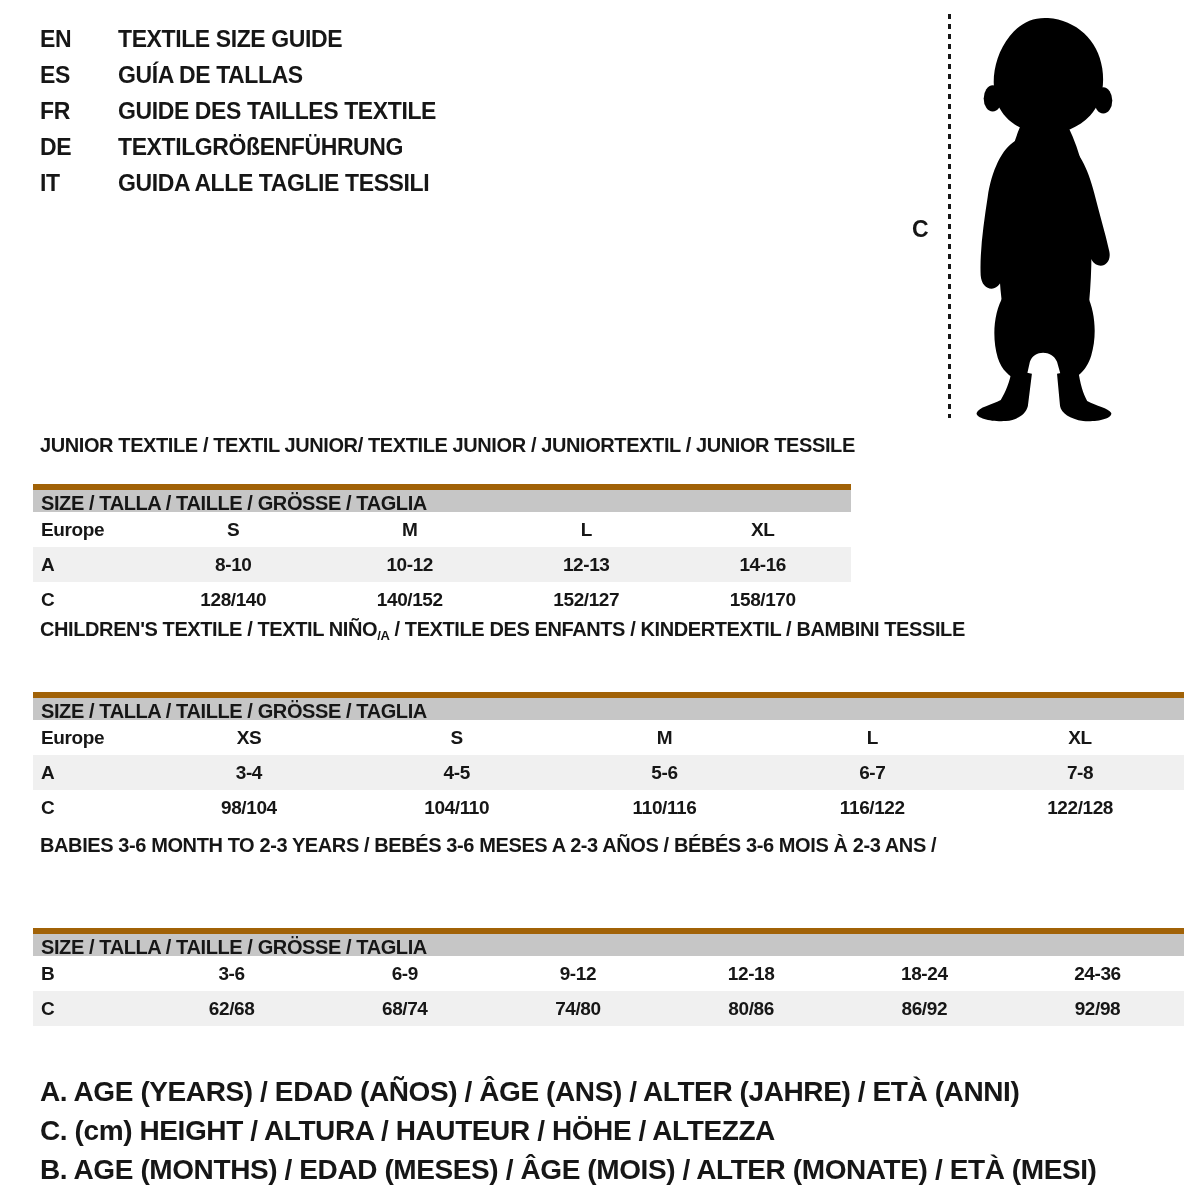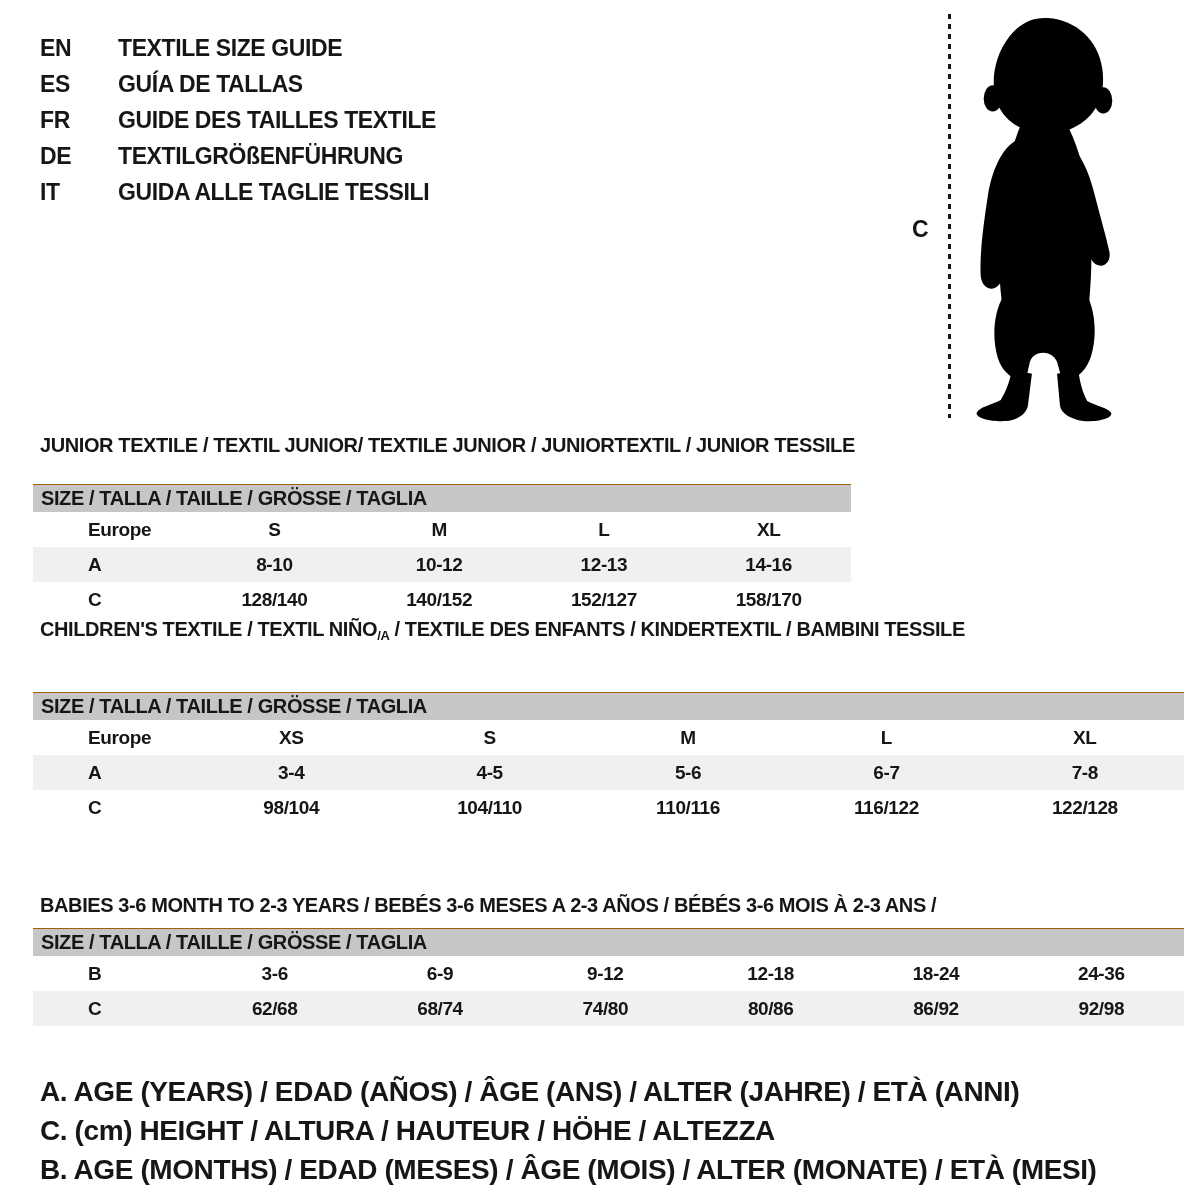--- a/index.html
+++ b/index.html
@@ -3,41 +3,41 @@
 <meta charset="utf-8">
 <style>
   html,body{margin:0;padding:0;background:#fff;}
   .canvas{
     position:relative;width:1200px;height:1200px;background:#ffffff;
     font-family:"Liberation Sans",sans-serif;color:#161616;overflow:hidden;
     font-weight:bold;letter-spacing:-0.4px;
   }
   
   .langs{position:absolute;left:40px;top:26px;}
-  .lang-row{display:flex;height:36px;align-items:flex-end;font-size:23px;}
+  .lang-row{display:flex;height:36px;align-items:flex-start;font-size:23px;}
   .lang-code{width:78px;}
   
   .dash-line{
     position:absolute;left:948px;top:14px;width:3px;height:404px;
     background:repeating-linear-gradient(to bottom,#161616 0 5px,transparent 5px 10px);
   }
   .c-label{position:absolute;left:912px;top:216px;font-size:23px;}
   .figure-svg{position:absolute;left:960px;top:12px;}
   
   .sec-title{position:absolute;left:40px;font-size:20px;white-space:nowrap;}
   .sec-title .sub{font-size:13px;vertical-align:-4px;}
   
   .table{position:absolute;left:33px;}
   .thead{
-    height:28px;line-height:27px;background:#c6c6c6;border-top:1px solid #a16207;
+    height:28px;line-height:27px;background:#c6c6c6;border-top:6px solid #a16207;
     box-sizing:border-box;padding-left:8px;font-size:20px;
   }
   .trow{display:flex;height:35px;align-items:center;font-size:19px;}
   .trow.shaded{background:#f0f0f0;}
-  .tlabel{width:112px;padding-left:8px;box-sizing:border-box;margin-left:47px;}
+  .tlabel{width:112px;padding-left:8px;box-sizing:border-box;}
   .tcell{flex:1;text-align:center;}
   
   .legend{position:absolute;left:40px;top:1072px;}
   .legend-row{height:39px;display:flex;align-items:center;font-size:28px;white-space:nowrap;}
 </style>
 </head>
 <body>
 
 <div class="canvas">
 
@@ -137,21 +137,21 @@
     <div class="trow">
       <span class="tlabel">C</span>
       <span class="tcell">98/104</span>
       <span class="tcell">104/110</span>
       <span class="tcell">110/116</span>
       <span class="tcell">116/122</span>
       <span class="tcell">122/128</span>
     </div>
   </div>
 
-  <div class="sec-title" style="top:894px">BABIES 3-6 MONTH TO 2-3 YEARS / BEBÉS 3-6 MESES A 2-3 AÑOS / BÉBÉS 3-6 MOIS À 2-3 ANS /</div>
+  <div class="sec-title" style="top:834px">BABIES 3-6 MONTH TO 2-3 YEARS / BEBÉS 3-6 MESES A 2-3 AÑOS / BÉBÉS 3-6 MOIS À 2-3 ANS /</div>
   <div class="table" style="top:928px;width:1151px">
     <div class="thead">SIZE / TALLA / TAILLE / GRÖSSE / TAGLIA</div>
     <div class="trow">
       <span class="tlabel">B</span>
       <span class="tcell">3-6</span>
       <span class="tcell">6-9</span>
       <span class="tcell">9-12</span>
       <span class="tcell">12-18</span>
       <span class="tcell">18-24</span>
       <span class="tcell">24-36</span>

